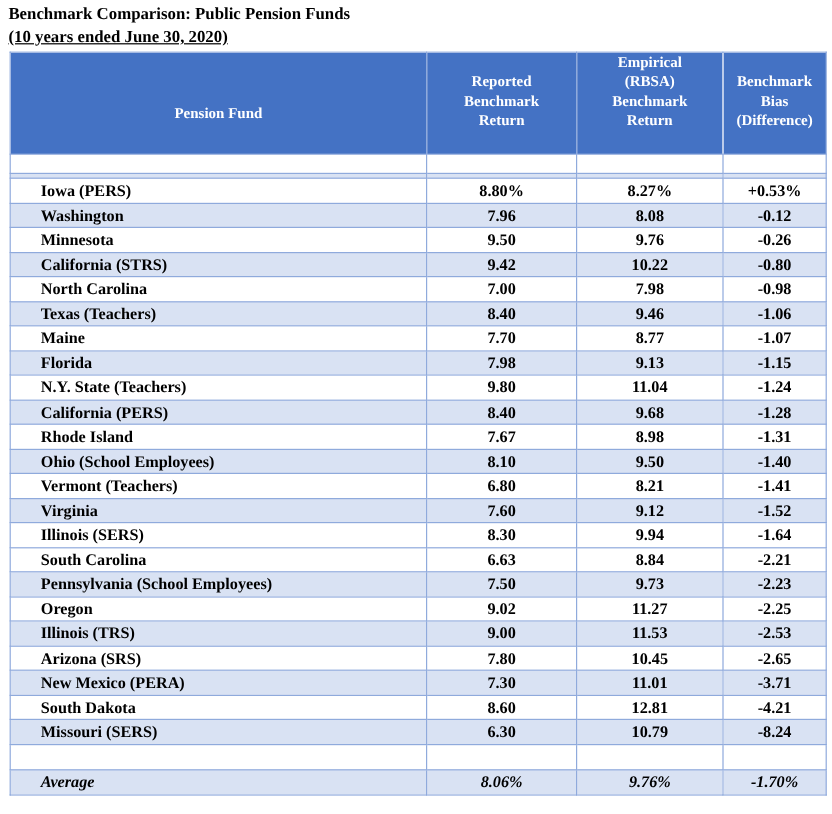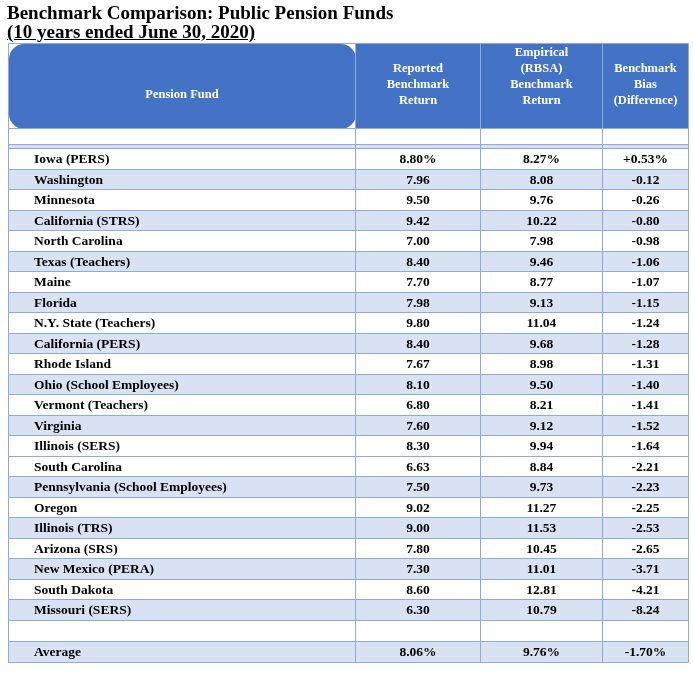--- a/index.html
+++ b/index.html
@@ -8,48 +8,48 @@
     --border:#8FAADC;
     --text:#000000;
     --header-text:#FFFFFF;
   }
   html,body{margin:0;padding:0;}
   body{
     width:693px;height:678px;background:#ffffff;overflow:hidden;
     font-family:"Liberation Serif","DejaVu Serif",serif;color:var(--text);
   }
   .title-block{margin:3px 0 2px 7px;}
-  .title-line{font-weight:bold;font-size:19px;line-height:19px;color:#000;}
+  .title-line{font-weight:bold;font-size:14px;line-height:19px;color:#000;}
   .title-line.underline{text-decoration:underline;}
   table.pension{
     border-collapse:collapse;table-layout:fixed;width:680px;margin-left:8px;
   }
   table.pension th, table.pension td{
     border:1px solid var(--border);padding:0;box-sizing:border-box;
     font-weight:bold;font-size:13.5px;color:var(--text);
     overflow:hidden;
   }
   tr.head-row{height:66px;}
   tr.head-row th{
     background:var(--header-bg);color:var(--header-text);
     font-size:12.5px;line-height:16px;white-space:pre-line;
     vertical-align:bottom;padding-bottom:20px;text-align:center;
   }
-  tr.head-row th.fund-head{vertical-align:middle;padding-top:16px;padding-bottom:0;border-radius:15px;}
+  tr.head-row th.fund-head{vertical-align:middle;padding-top:16px;padding-bottom:0;}
   tr.spacer-row td{height:16px;background:#ffffff;}
   tr.thin-row td{height:4px;background:var(--stripe);}
   tr.data-row{height:19.5px;}
   tr.data-row td{line-height:19.5px;}
   tr.data-row td.fund{text-align:left;padding-left:25px;white-space:nowrap;}
   tr.data-row td.num{text-align:center;}
   tr.stripe td{background:var(--stripe);margin-top:19px;}
   tr.blank-bottom-row td{height:21px;background:#ffffff;}
   tr.average-row{height:20px;}
   tr.average-row td{
-    background:var(--stripe);line-height:20px;
+    background:var(--stripe);font-style:italic;line-height:20px;
   }
   tr.average-row td.fund{text-align:left;padding-left:25px;}
   tr.average-row td.num{text-align:center;}
 </style>
 </head>
 <body>
 
 <div class="title-block">
   <div class="title-line">Benchmark Comparison: Public Pension Funds</div>
   <div class="title-line underline">(10 years ended June 30, 2020)</div>

